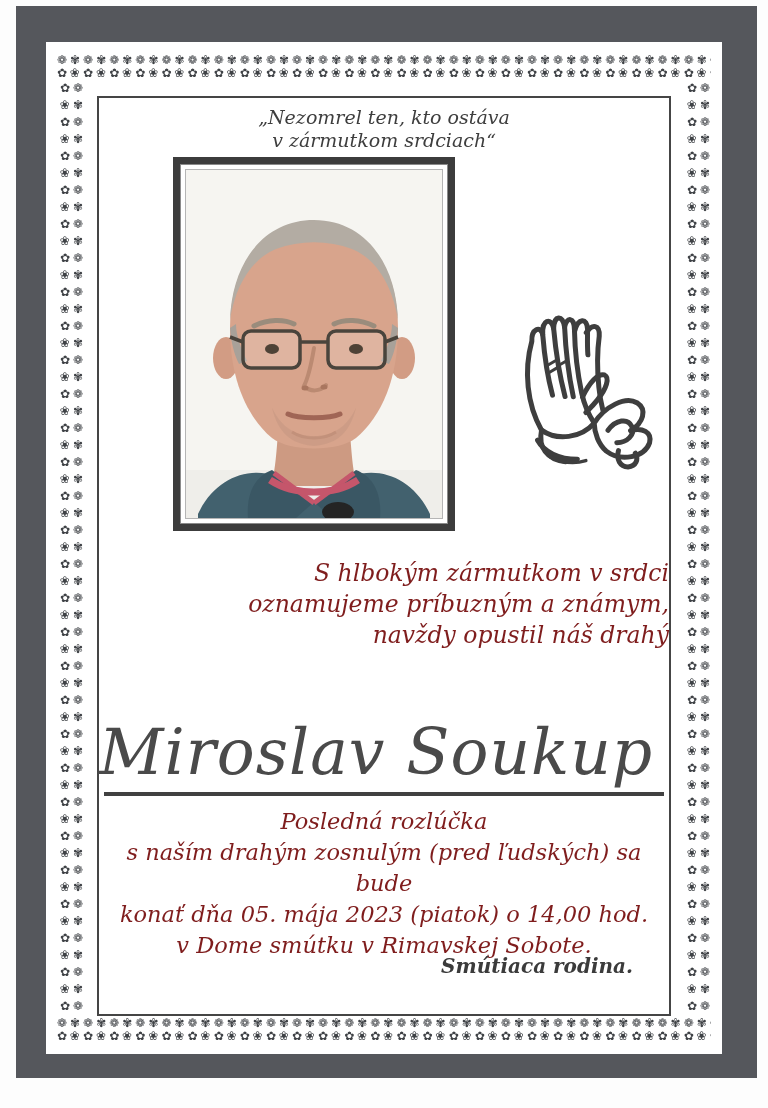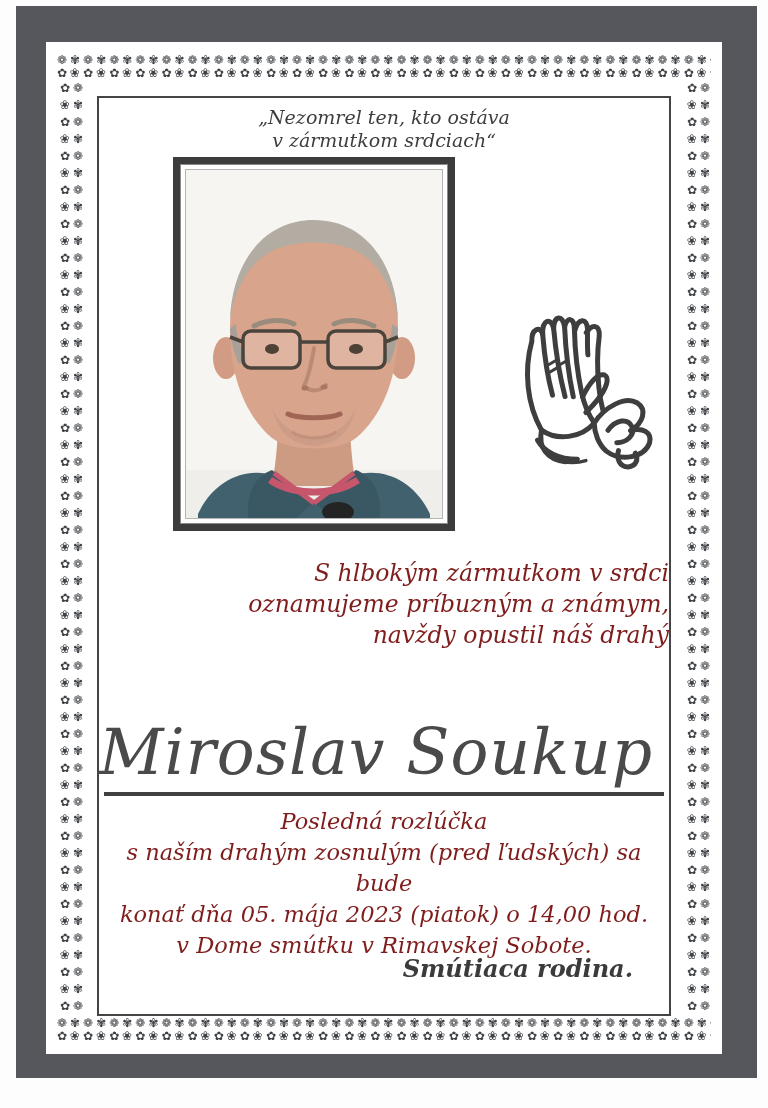--- a/index.html
+++ b/index.html
@@ -47,21 +47,21 @@
   .name-block { position:absolute; top:592px; left:0; right:0; text-align:left;margin-top:28px; }
   .name { font-style:italic; font-size:63px; line-height:70px; color:#4a4a4a;
           letter-spacing:1px; white-space:nowrap; }
   .name-underline { margin:4px auto 0 auto; width:calc(100% - 10px); height:4px;
                     background:#414141; }
 
   .farewell { position:absolute; top:708px; left:0; right:0; text-align:center;
               font-style:italic; font-size:22.5px; line-height:31px; color:#7f1d1d; }
 
   .signature { position:absolute; top:856px; left:0; right:36px; text-align:right;
-               font-style:italic; font-weight:bold; font-size:24px; color:#3b3b3b; }
+               font-style:italic; font-weight:bold; font-size:20px; color:#3b3b3b; }
 </style>
 </head>
 <body>
 
 <div class="stage">
 
   <div class="outer-frame"></div>
   <div class="sheet"></div>
 
   <div class="orn-strip orn-top">

